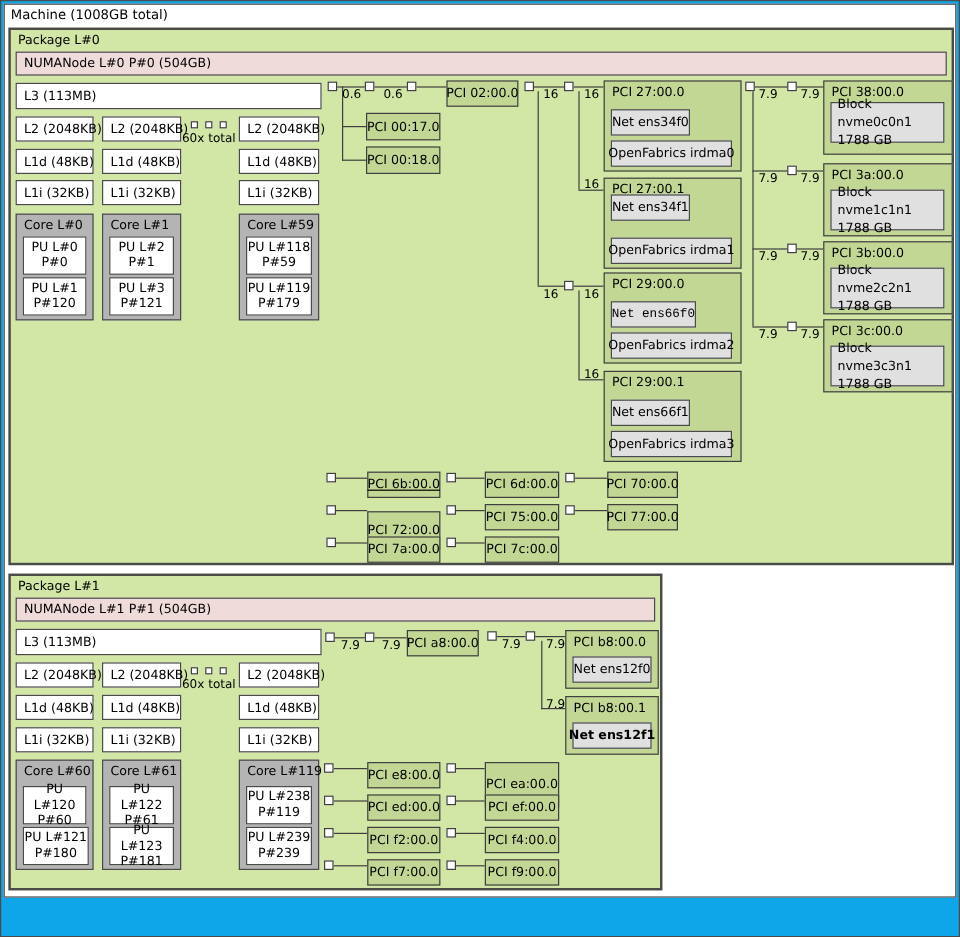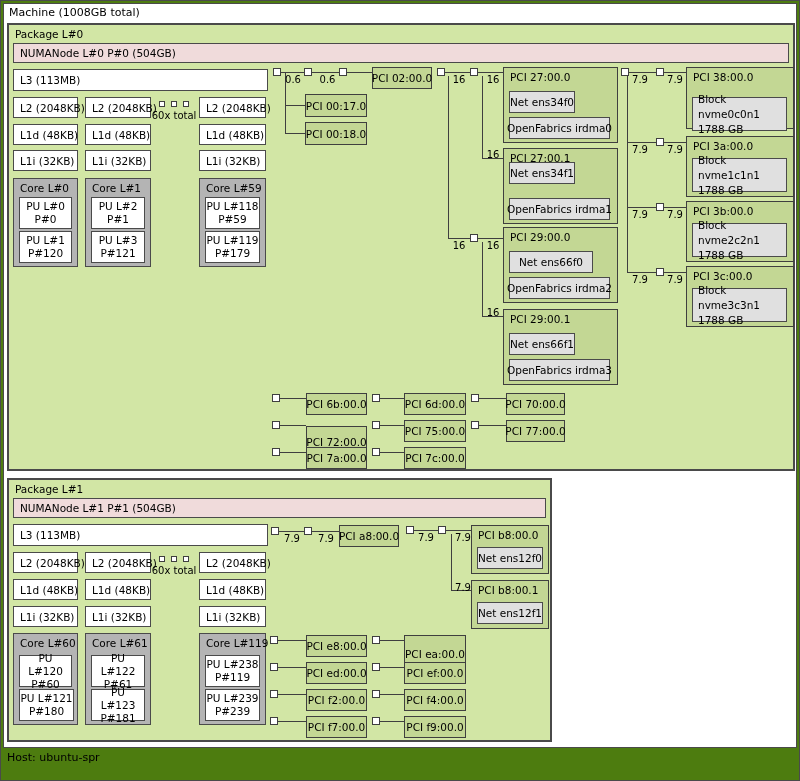--- a/index.html
+++ b/index.html
@@ -1,16 +1,16 @@
 <!DOCTYPE html>
 <html><head>
 <meta charset="utf-8">
 <style>
   html,body{margin:0;padding:0;background:#888;}
-  #frame{position:relative;width:800px;height:781px;background:#4d7c0f;border:1px solid #4a4a4a;box-sizing:border-box;overflow:hidden;
+  #frame{position:relative;width:800px;height:781px;background:#0ea5e9;border:1px solid #4a4a4a;box-sizing:border-box;overflow:hidden;
          font-family:"DejaVu Sans","Liberation Sans",sans-serif;}
   #machine{position:absolute;left:2px;top:2px;width:794px;height:745px;border:1px solid #4a4a4a;background:#fff;box-sizing:border-box;}
   #machine-label{position:absolute;left:8px;top:5px;font-size:11px;color:#000;white-space:nowrap;}
   #diagram{position:absolute;left:0;top:0;width:800px;height:781px;}
   #footer{position:absolute;left:6px;top:750px;font-size:11px;color:#000;line-height:13px;}
   .nd{position:absolute;box-sizing:border-box;font-size:10.5px;color:#000;}
   .t-package{background:#d2e6a5;border:2px solid #4a4a4a;}
   .t-numanode{background:#f0dbdb;border:1px solid #4a4a4a;}
   .t-cache{background:#ffffff;border:1px solid #4a4a4a;}
   .t-core{background:#b4b4b4;border:1px solid #4a4a4a;}
@@ -159,64 +159,64 @@
       <div class="nd t-os a-c" style="left: 508px; top: 90px; width: 66px; height: 22px;">Net ens34f0</div>
       <div class="nd t-os a-c" style="left: 508px; top: 116px; width: 101px; height: 22px;">OpenFabrics irdma0</div>
       <div class="nd t-pci a-tl" style="left: 502px; top: 147px; width: 115px; height: 76px;">
         <div>PCI 27:00.1</div>
       </div>
       <div class="nd t-os a-c" style="left: 508px; top: 161px; width: 66px; height: 22px;">Net ens34f1</div>
       <div class="nd t-os a-c" style="left: 508px; top: 197px; width: 101px; height: 22px;">OpenFabrics irdma1</div>
       <div class="nd t-pci a-tl" style="left: 502px; top: 226px; width: 115px; height: 76px;">
         <div>PCI 29:00.0</div>
       </div>
-      <div class="nd t-os a-c" style="left: 508px; top: 250px; width: 84px; height: 22px;">Net ens66f0</div>
+      <div class="nd t-os a-c" style="left: 508px; top: 250px; width: 71px; height: 22px; font-family: Liberation Mono, monospace;">Net ens66f0</div>
       <div class="nd t-os a-c" style="left: 508px; top: 276px; width: 101px; height: 22px;">OpenFabrics irdma2</div>
       <div class="nd t-pci a-tl" style="left: 502px; top: 308px; width: 115px; height: 76px;">
         <div>PCI 29:00.1</div>
       </div>
       <div class="nd t-os a-c" style="left: 508px; top: 332px; width: 66px; height: 22px;">Net ens66f1</div>
       <div class="nd t-os a-c" style="left: 508px; top: 358px; width: 101px; height: 22px;">OpenFabrics irdma3</div>
       <div class="nd t-pci a-tl" style="left: 685px; top: 66px; width: 108px; height: 62px;">
         <div>PCI 38:00.0</div>
       </div>
-      <div class="nd t-os a-lb" style="left: 691px; top: 96px; width: 95px; height: 34px;">Block nvme0c0n1
+      <div class="nd t-os a-lb" style="left: 691px; top: 84px; width: 95px; height: 34px;">Block nvme0c0n1
 1788 GB</div>
       <div class="nd t-pci a-tl" style="left: 685px; top: 135px; width: 108px; height: 61px;">
         <div>PCI 3a:00.0</div>
       </div>
       <div class="nd t-os a-lb" style="left: 691px; top: 157px; width: 95px; height: 34px;">Block nvme1c1n1
 1788 GB</div>
       <div class="nd t-pci a-tl" style="left: 685px; top: 200px; width: 108px; height: 61px;">
         <div>PCI 3b:00.0</div>
       </div>
       <div class="nd t-os a-lb" style="left: 691px; top: 222px; width: 95px; height: 34px;">Block nvme2c2n1
 1788 GB</div>
       <div class="nd t-pci a-tl" style="left: 685px; top: 265px; width: 108px; height: 61px;">
         <div>PCI 3c:00.0</div>
       </div>
       <div class="nd t-os a-lb" style="left: 691px; top: 287px; width: 95px; height: 34px;">Block nvme3c3n1
 1788 GB</div>
-      <div class="nd t-pci a-c" style="left: 305px; top: 392px; width: 61px; height: 22px;">PCI 6b:00.0</div>
+      <div class="nd t-pci a-c" style="left: 305px; top: 392px; width: 61px; height: 22px; text-decoration: underline;">PCI 6b:00.0</div>
       <div class="nd t-pci a-c" style="left: 403px; top: 392px; width: 62px; height: 22px;">PCI 6d:00.0</div>
       <div class="nd t-pci a-c" style="left: 505px; top: 392px; width: 59px; height: 22px;">PCI 70:00.0</div>
       <div class="nd t-pci a-c" style="left: 305px; top: 425px; width: 61px; height: 32px;">PCI 72:00.0</div>
       <div class="nd t-pci a-c" style="left: 403px; top: 419px; width: 62px; height: 22px;">PCI 75:00.0</div>
       <div class="nd t-pci a-c" style="left: 505px; top: 419px; width: 59px; height: 22px;">PCI 77:00.0</div>
       <div class="nd t-pci a-c" style="left: 305px; top: 446px; width: 61px; height: 22px;">PCI 7a:00.0</div>
       <div class="nd t-pci a-c" style="left: 403px; top: 446px; width: 62px; height: 22px;">PCI 7c:00.0</div>
       <div class="nd t-pci a-c" style="left: 338px; top: 524px; width: 60px; height: 22px;">PCI a8:00.0</div>
       <div class="nd t-pci a-tl" style="left: 470px; top: 524px; width: 78px; height: 49px;">
         <div>PCI b8:00.0</div>
       </div>
       <div class="nd t-os a-c" style="left: 476px; top: 546px; width: 66px; height: 22px;">Net ens12f0</div>
       <div class="nd t-pci a-tl" style="left: 470px; top: 579px; width: 78px; height: 49px;">
         <div>PCI b8:00.1</div>
       </div>
-      <div class="nd t-os a-c" style="left: 476px; top: 601px; width: 66px; height: 22px;">Net ens12f1</div>
+      <div class="nd t-os a-c" style="left: 476px; top: 601px; width: 66px; height: 22px; font-weight: bold;">Net ens12f1</div>
       <div class="nd t-pci a-c" style="left: 305px; top: 634px; width: 61px; height: 22px;">PCI e8:00.0</div>
       <div class="nd t-pci a-c" style="left: 403px; top: 634px; width: 62px; height: 38px;">PCI ea:00.0</div>
       <div class="nd t-pci a-c" style="left: 305px; top: 661px; width: 61px; height: 22px;">PCI ed:00.0</div>
       <div class="nd t-pci a-c" style="left: 403px; top: 661px; width: 62px; height: 22px;">PCI ef:00.0</div>
       <div class="nd t-pci a-c" style="left: 305px; top: 688px; width: 61px; height: 22px;">PCI f2:00.0</div>
       <div class="nd t-pci a-c" style="left: 403px; top: 688px; width: 62px; height: 22px;">PCI f4:00.0</div>
       <div class="nd t-pci a-c" style="left: 305px; top: 715px; width: 61px; height: 22px;">PCI f7:00.0</div>
       <div class="nd t-pci a-c" style="left: 403px; top: 715px; width: 62px; height: 22px;">PCI f9:00.0</div>
       <div class="nd t-square" style="left: 272px; top: 67px;"></div>
       <div class="nd t-square" style="left: 303px; top: 67px;"></div>
@@ -265,15 +265,14 @@
       <div class="nd t-text a-ct" style="left: 664px; top: 208px; width: 20px;">7.9</div>
       <div class="nd t-text a-ct" style="left: 629px; top: 273px; width: 20px;">7.9</div>
       <div class="nd t-text a-ct" style="left: 664px; top: 273px; width: 20px;">7.9</div>
       <div class="nd t-text a-ct" style="left: 281px; top: 532px; width: 20px;">7.9</div>
       <div class="nd t-text a-ct" style="left: 315px; top: 532px; width: 20px;">7.9</div>
       <div class="nd t-text a-ct" style="left: 415px; top: 531px; width: 20px;">7.9</div>
       <div class="nd t-text a-ct" style="left: 452px; top: 531px; width: 20px;">7.9</div>
       <div class="nd t-text a-ct" style="left: 452px; top: 581px; width: 20px;">7.9</div>
     </div>
   <div id="footer">
-    <div>Host: ubuntu-spr</div>
   </div>
 </div>
 
 </body></html>

